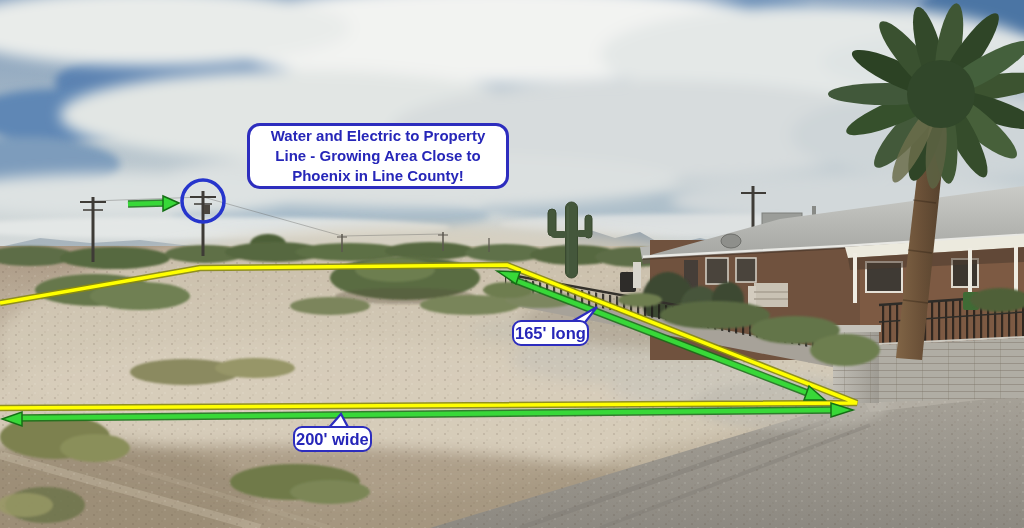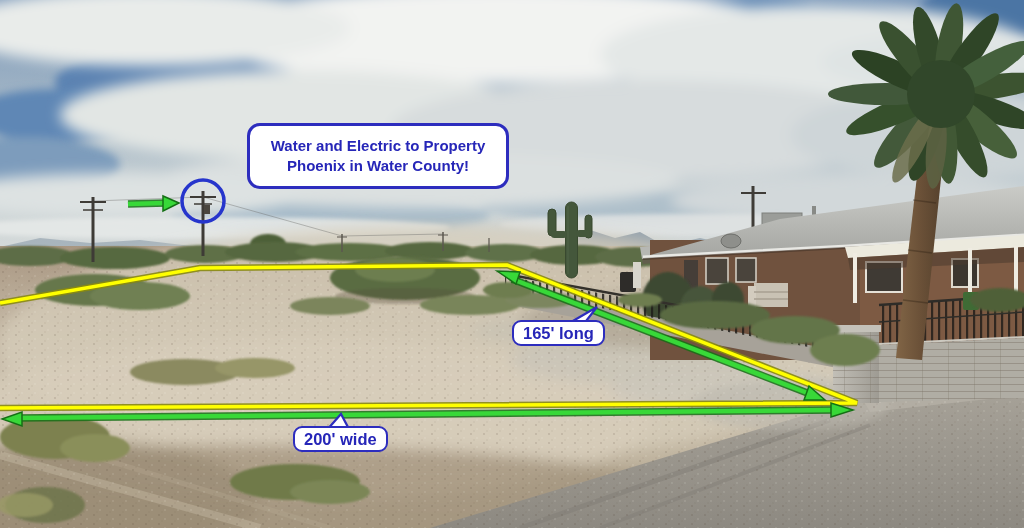--- a/index.html
+++ b/index.html
@@ -3,25 +3,25 @@
 <meta charset="utf-8">
 <style>
   html,body{margin:0;padding:0;background:#ffffff;}
   .stage{position:relative;width:1024px;height:528px;overflow:hidden;
          font-family:"Liberation Sans",sans-serif;}
   .stage svg{position:absolute;left:0;top:0;width:1024px;height:528px;display:block;}
   .callout{position:absolute;left:247px;top:123px;width:262px;box-sizing:border-box;
            background:var(--label_bg,#fff);border:3px solid var(--label_border,#2d2dbe);
            border-radius:13px;color:var(--label_text,#2626b8);
            font-weight:bold;font-size:15px;line-height:20px;text-align:center;
-           padding:10px 2px;white-space:nowrap;}
+           padding:0 2px;white-space:nowrap;}
   .dim-label{position:absolute;background:var(--label_bg,#fff);
            border:2.5px solid var(--label_border,#2d2dbe);border-radius:9px;
            color:var(--label_text,#2626b8);font-weight:bold;font-size:16.5px;
-           line-height:20px;padding:1px 9px;white-space:nowrap;}
+           line-height:20px;padding:1px 1px;white-space:nowrap;}
   .len{left:512px;top:320px;}
   .wid{left:293px;top:426px;}
   
   .yline{stroke:var(--boundary,#ffff00);stroke-width:3.5;fill:none;}
   .yunder{stroke:#8a8a10;stroke-width:6.5;fill:none;opacity:.9;}
   .gline{stroke:var(--arrow,#38d838);stroke-width:4.5;fill:none;}
   .gunder{stroke:#157015;stroke-width:7.5;fill:none;opacity:.85;}
   .ghead{fill:var(--arrow,#38d838);stroke:#157015;stroke-width:1.5;}
   .bcircle{stroke:var(--circle,#2635cc);stroke-width:3.5;fill:none;}
   .tail{fill:var(--label_bg,#fff);stroke:var(--label_border,#2d2dbe);stroke-width:2.2;}
@@ -336,18 +336,19 @@
     <circle class="bcircle" cx="203" cy="201" r="21"></circle>
     <g>
       <polygon class="tail" points="566,325 597,307 583,325"></polygon>
       <polygon class="tail" points="326,431 341,414 350,431"></polygon>
     </g>
   </g>
 </svg>
 
 <div class="callout">
   <div>Water and Electric to Property</div>
-  <div>Phoenix in Water County!</div>
+  <div>Line - Growing Area Close to</div>
+  <div>Phoenix in Line County!</div>
 </div>
 <div class="dim-label len">165' long</div>
 <div class="dim-label wid">200' wide</div>
 
 </div>
 
 </body></html>

